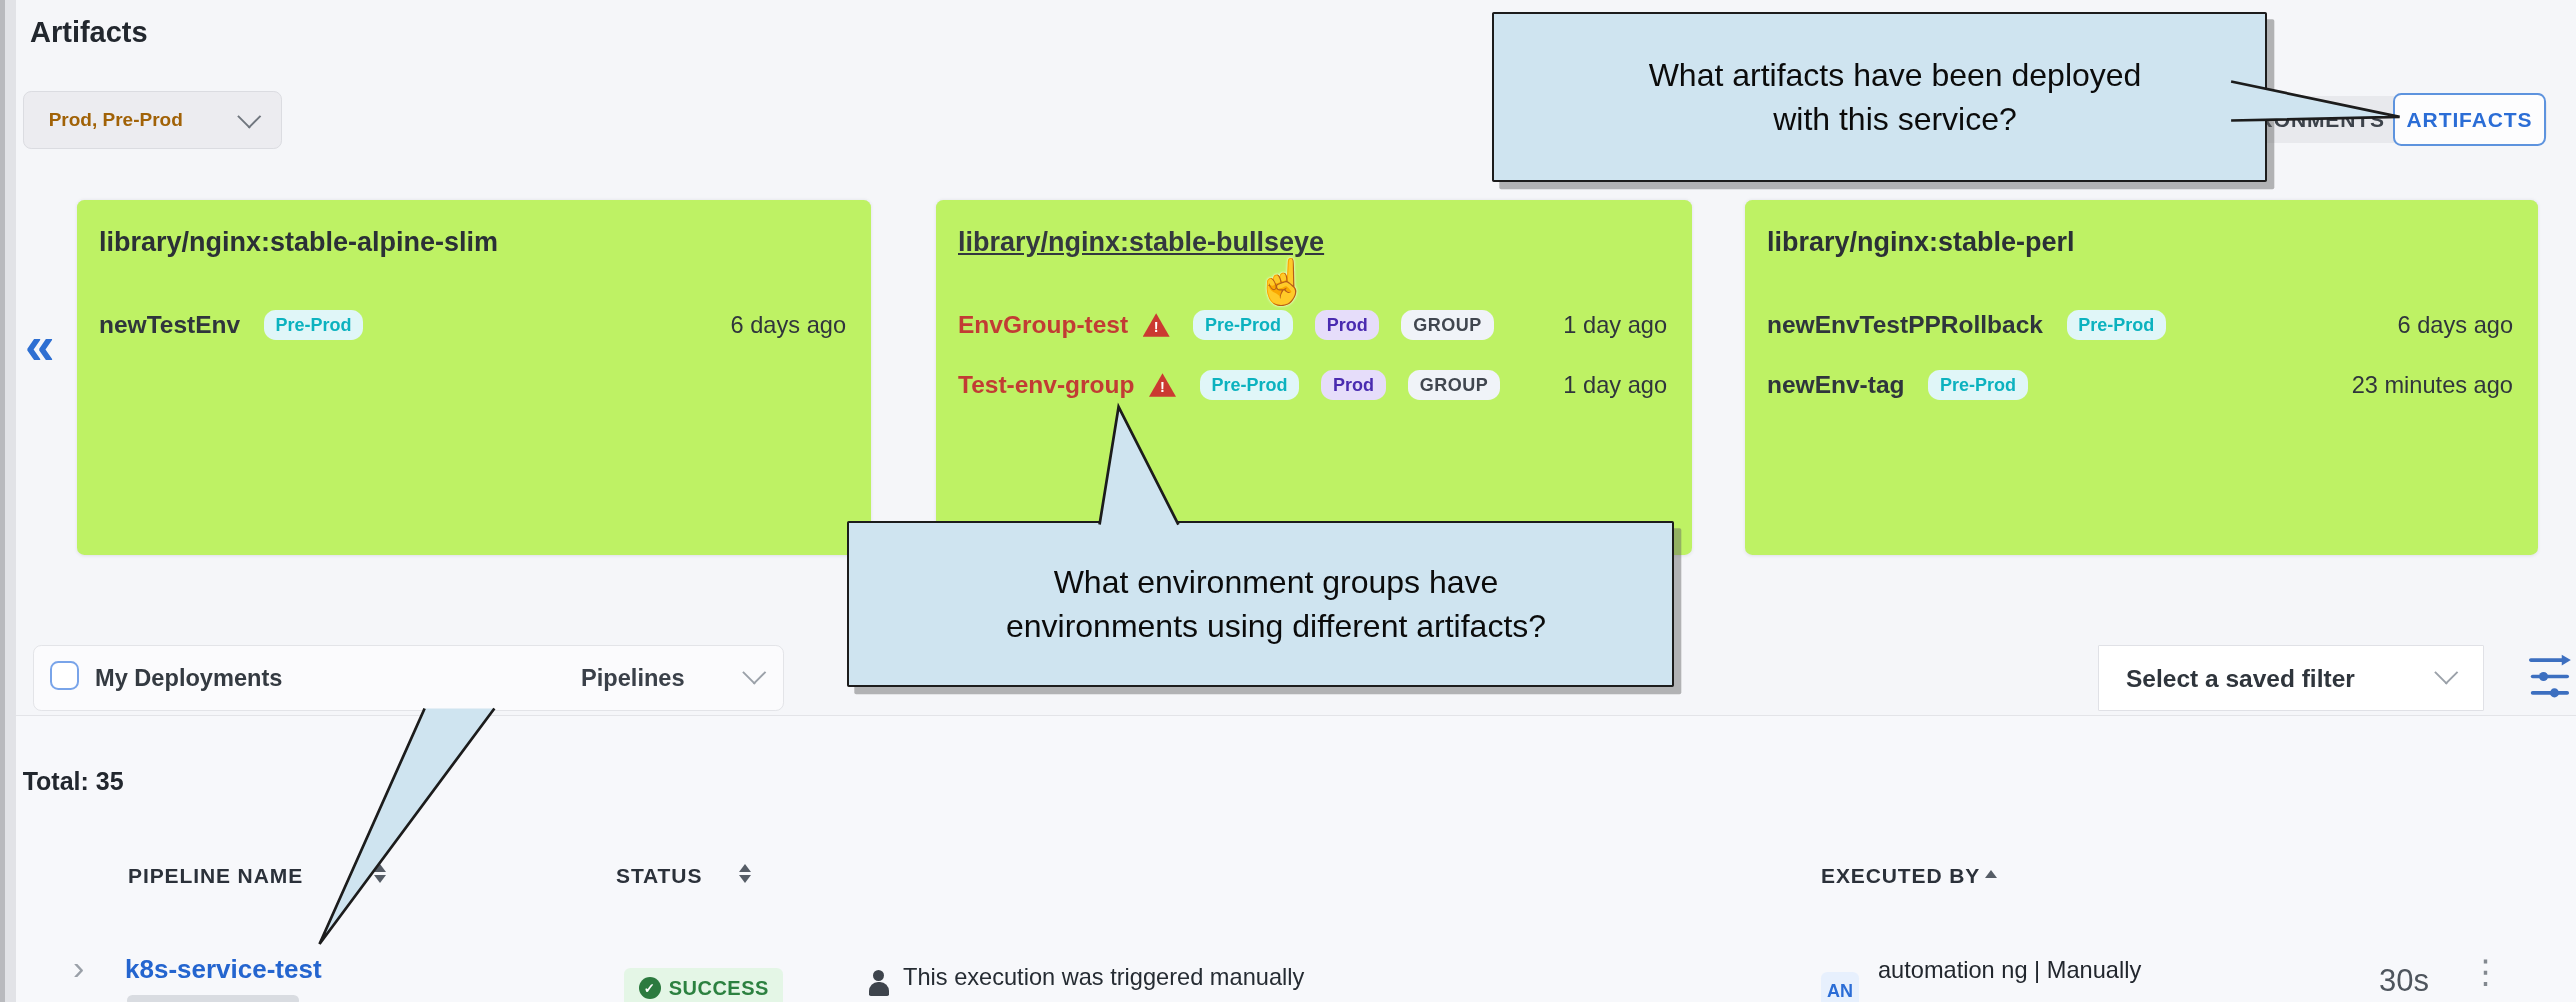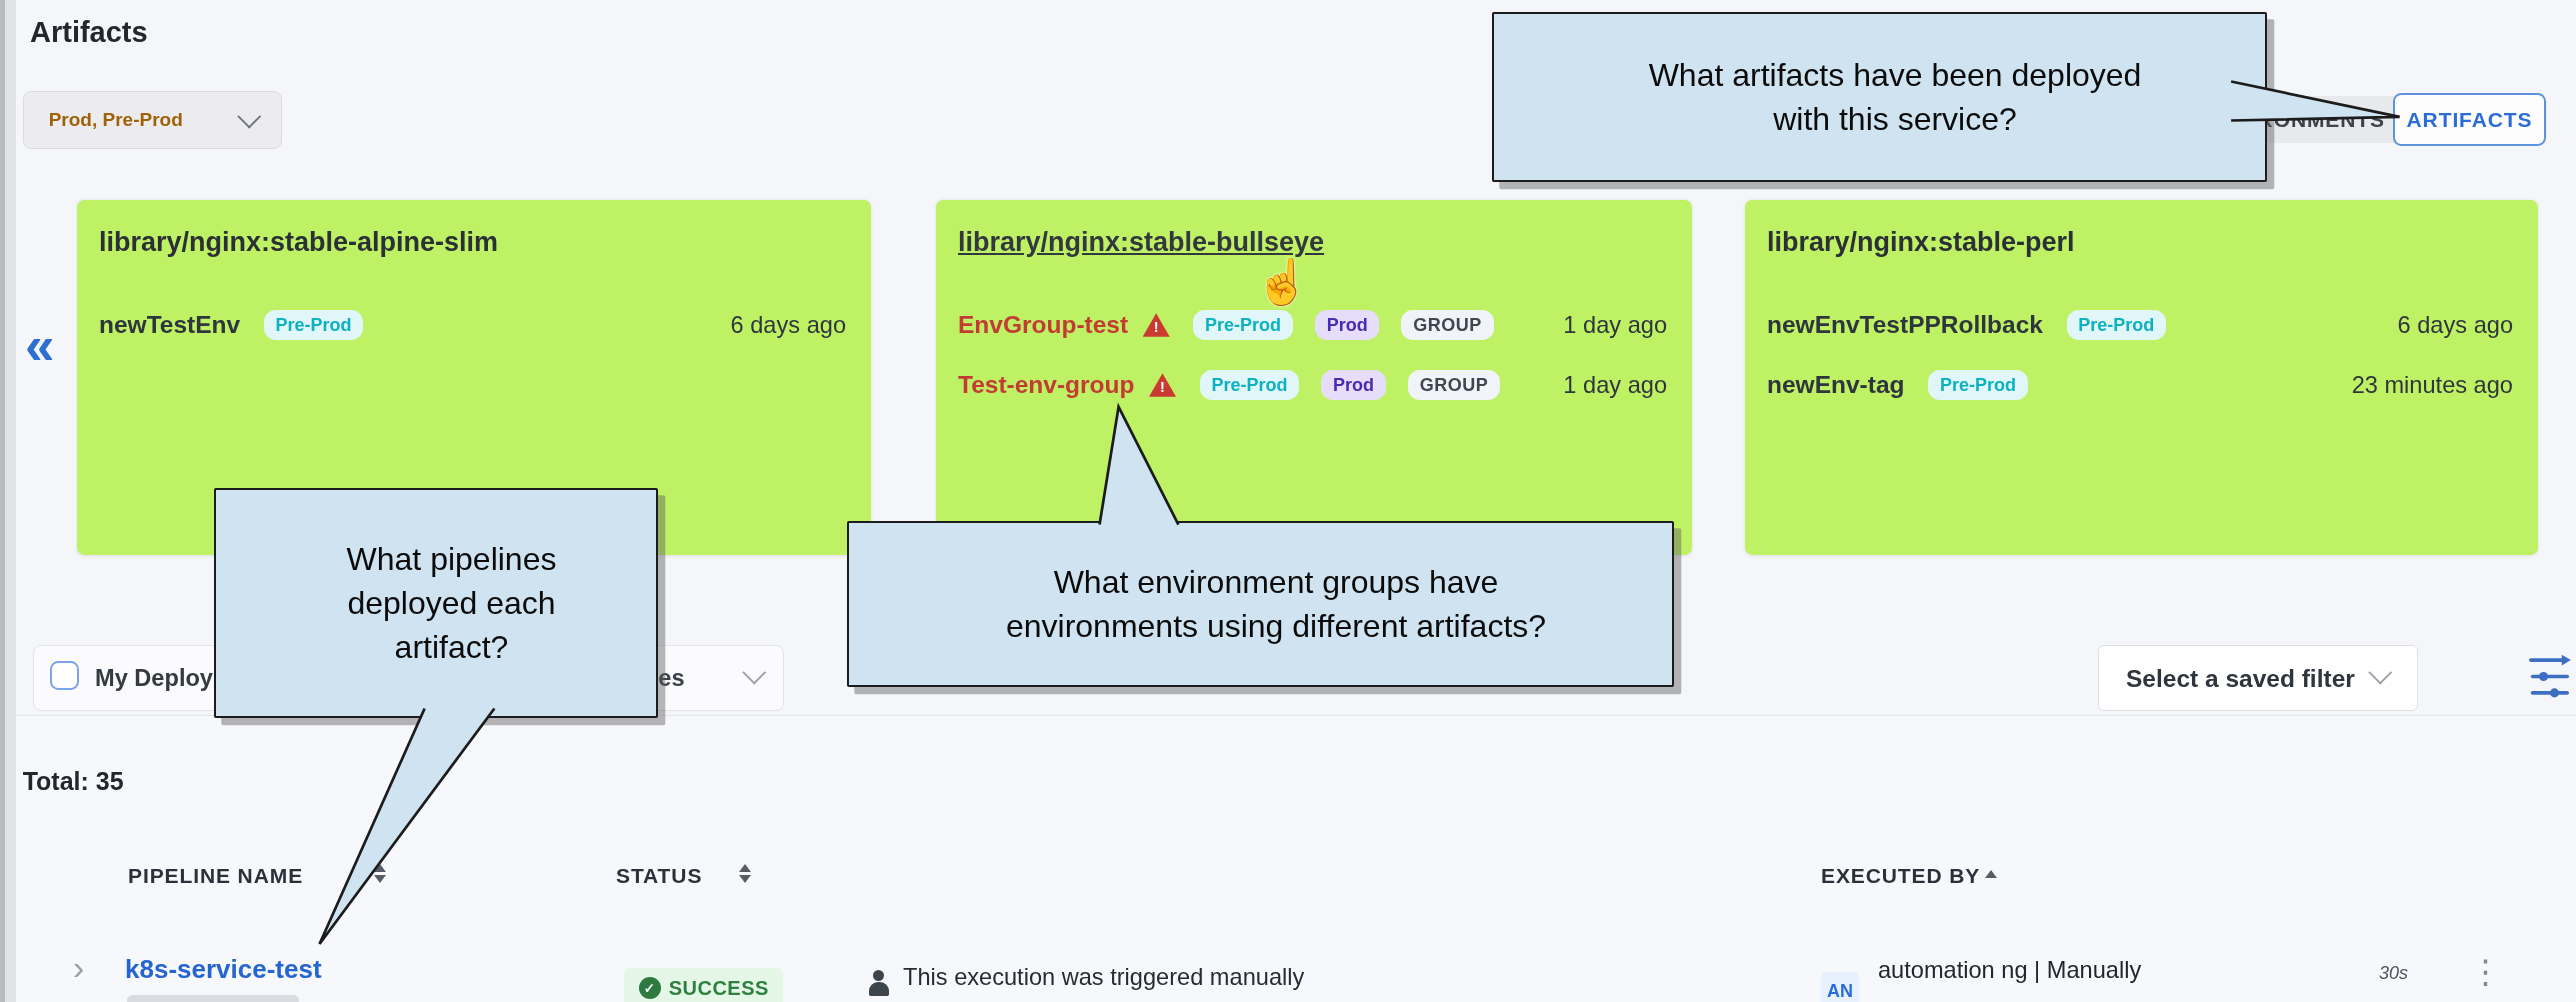--- a/index.html
+++ b/index.html
@@ -66,22 +66,22 @@
   .pipe-label{position:absolute;left:547px;top:19px;font-size:23.6px;font-weight:600;color:#3a4049;white-space:nowrap;}
   .filter-bar .chev{position:absolute;left:712px;top:25px;border-color:#9ba1a9;}
 
   .search-box{position:absolute;left:1671px;top:645px;width:396px;height:66px;background:#ffffff;
       border:1.8px solid #e0e1e6;border-radius:8.2px;z-index:3;display:flex;align-items:center;box-sizing:border-box;}
   .search-box svg{margin-left:20px;}
   .search-input{border:none;outline:none;background:transparent;font-family:"Liberation Sans",sans-serif;
       font-size:24.5px;color:#4a5058;margin-left:12.7px;width:272px;}
   .search-input::placeholder{color:#a6abb2;}
 
-  .saved-filter{position:absolute;left:2098px;top:645px;width:320px;height:66px;background:#ffffff;
-      border:1.8px solid #e0e1e6;border-radius:6px;z-index:3;box-sizing:border-box;}
+  .saved-filter{position:absolute;left:2098px;top:645px;width:386px;height:66px;background:#ffffff;
+      border:1.8px solid #e0e1e6;border-radius:1px;z-index:3;box-sizing:border-box;}
   .saved-filter .lbl{position:absolute;left:27px;top:19px;font-size:24.5px;font-weight:600;color:#2f353c;}
   .saved-filter .chev{position:absolute;right:29px;top:25px;border-color:#9ba1a9;}
 
   .filter-toggle{position:absolute;left:2527px;top:651px;z-index:3;}
 
   
   .total{position:absolute;left:22.7px;top:767px;font-size:25px;font-weight:700;color:#22272e;z-index:2;}
   .th{position:absolute;top:864px;font-size:21px;font-weight:700;letter-spacing:0.9px;color:#2b313a;z-index:2;}
   .sort{position:absolute;top:864px;display:flex;flex-direction:column;gap:2.7px;z-index:2;}
   .tri-up{width:0;height:0;border-left:6.3px solid transparent;border-right:6.3px solid transparent;
@@ -98,21 +98,21 @@
       align-items:center;justify-content:center;font-size:13.6px;font-weight:700;}
   .status-text{font-size:20px;font-weight:700;color:#2c8140;letter-spacing:0.5px;}
   .person-icon{position:absolute;left:868px;top:970px;width:22px;height:27px;z-index:2;}
   .person-icon::before{content:"";position:absolute;left:5.4px;top:0;width:11px;height:11px;border-radius:50%;background:#3e444c;}
   .person-icon::after{content:"";position:absolute;left:0.9px;top:11.8px;width:20px;height:14.5px;
       border-radius:9px 9px 1.8px 1.8px;background:#3e444c;}
   .trigger-text{position:absolute;left:903px;top:964px;font-size:23.6px;color:#262c33;z-index:2;}
   .avatar{position:absolute;left:1821px;top:972px;width:38px;height:38px;background:#e7f0fd;border-radius:6.3px;
       display:flex;align-items:center;justify-content:center;font-size:18px;font-weight:700;color:#2b6dd6;z-index:2;}
   .executor{position:absolute;left:1878px;top:957px;font-size:23.6px;color:#22272e;z-index:2;}
-  .duration{position:absolute;left:2379px;top:963px;font-size:18px;color:#4e555d;z-index:2;font-style:italic;}
+  .duration{position:absolute;left:2379px;top:963px;font-size:31px;color:#4e555d;z-index:2;}
   .menu-dots{position:absolute;left:2469px;top:954px;font-size:33px;color:#82888f;z-index:2;line-height:1.1;}
 
   
   .callout{position:absolute;background:#cfe4f0;border:2.7px solid #1c1c1c;border-radius:1.8px;
       box-shadow:7.3px 7.3px 0 rgba(95,95,95,.45);z-index:30;display:flex;align-items:center;justify-content:center;
       text-align:center;color:#0b0b0b;font-size:32px;line-height:1.38;padding-left:31px;}
   #callout-artifacts{left:1492px;top:11.8px;width:740px;height:166px;}
   #callout-pipelines{left:214px;top:488px;width:409px;height:226px;}
   #callout-envgroups{left:847px;top:521px;width:792px;height:162px;}
   #tails{position:absolute;left:0;top:0;z-index:31;pointer-events:none;}
@@ -252,23 +252,20 @@
   <span class="trigger-text">This execution was triggered manually</span>
 
   <div class="avatar">AN</div>
   <span class="executor">automation ng | Manually</span>
   <span class="duration">30s</span>
   <span class="menu-dots">⋮</span>
 
   <div class="callout" id="callout-artifacts">
       <div>What artifacts have been deployed<br>with this service?</div>
     </div>
-  <div class="callout" id="callout-pipelines">
-      <div>What pipelines<br>deployed each<br>artifact?</div>
-    </div>
   <div class="callout" id="callout-envgroups">
       <div>What environment groups have<br>environments using different artifacts?</div>
     </div>
 
   <svg id="tails" width="2576" height="1002" viewBox="0 0 2842 1106">
     <path d="M2462,90 L2648,129 L2462,133" fill="#cfe4f0" stroke="#1c1c1c" stroke-width="3"></path>
     <path d="M468,782 L352,1042 L545,782" fill="#cfe4f0" stroke="#1c1c1c" stroke-width="3"></path>
     <path d="M1213,579 L1234,449 L1300,579" fill="#cfe4f0" stroke="#1c1c1c" stroke-width="3"></path>
   </svg>
 

